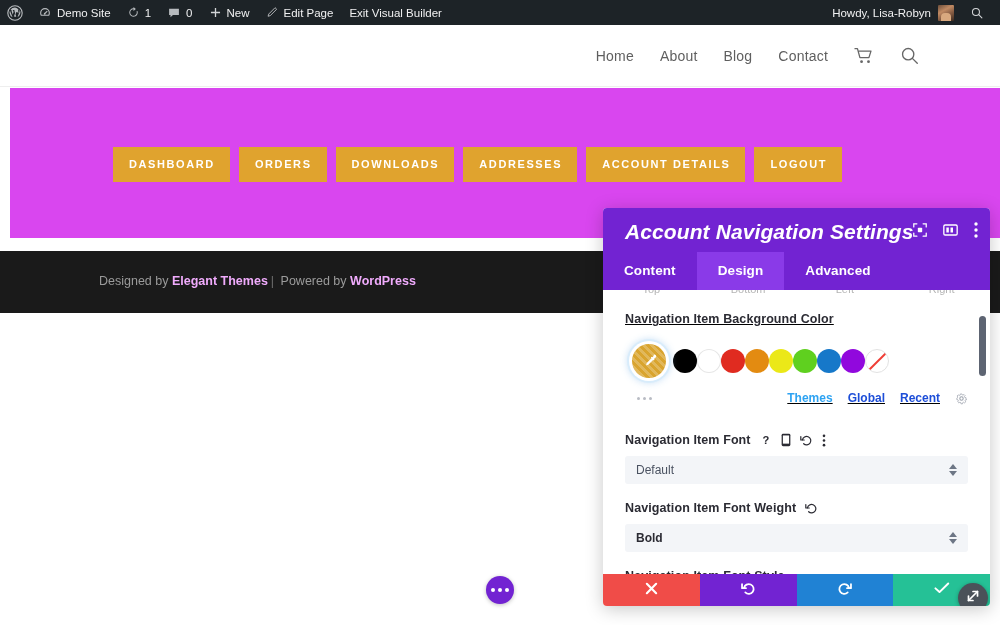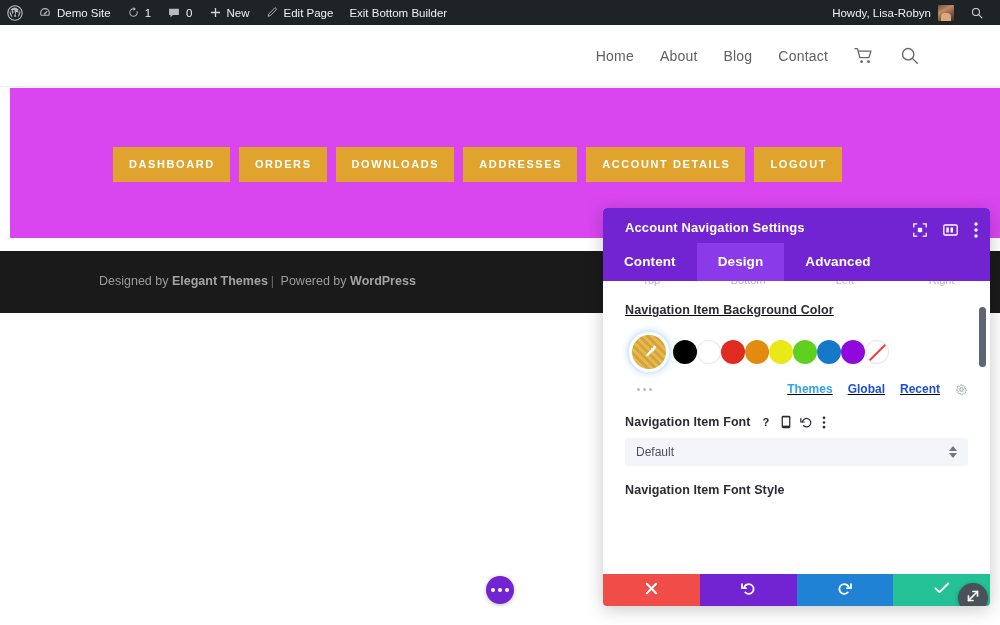--- a/index.html
+++ b/index.html
@@ -63,21 +63,21 @@
     font-family: "Liberation Sans", sans-serif;
   }
 
   
   .footer {
     position: absolute; top: 251px; left: 0; width: 1000px; height: 62px;
     background: #1a1a1a; color: #9b9b9b;
     display: flex; align-items: flex-start;
   }
   .footer-inner { font-size: 12.5px; padding-left: 99px; padding-top: 23px; }
-  .footer-inner b { color: #a3a3a3; font-weight: bold; }
+  .footer-inner b { color: #f0abfc; font-weight: bold; }
   .footer-sep { color: #6d6d6d; padding: 0 3px; }
 
   
   .belowfold { position: absolute; top: 313px; left: 0; width: 1000px; height: 312px; background: #fff; }
 
   
   .fab {
     position: absolute; left: 486px; top: 576px;
     width: 28px; height: 28px; border-radius: 50%;
     background: #7223d2; display: flex; align-items: center; justify-content: center;
@@ -89,21 +89,21 @@
   .modal {
     position: absolute; left: 603px; top: 208px; width: 387px; height: 398px;
     background: #ffffff; border-radius: 4px; overflow: hidden;
     box-shadow: 0 3px 18px rgba(0,0,0,.22);
     display: flex; flex-direction: column;
   }
   .modal-head {
     background: #7223d2; color: #fff; padding: 12px 14px 8px 22px; flex: 0 0 auto;
     position: relative;
   }
-  .modal-title { font-size: 13px; font-weight: bold; letter-spacing: .1px; }
+  .modal-title { font-size: 21px; font-weight: bold; letter-spacing: .1px; font-style: italic; }
   .modal-preset { font-size: 11.5px; color: #e2cdf5; margin-top: 3px; font-weight: bold; }
   .caret-dn { display:inline-block; border-left:3px solid transparent; border-right:3px solid transparent; border-top:4px solid #d8bdf2; vertical-align: middle; margin-left:2px; }
   .head-icons { position: absolute; right: 12px; top: 14px; display: flex; align-items: center; gap: 16px; }
   .head-icons .hi { cursor: pointer; display: flex; align-items: center; justify-content: center; color:#fff; }
 
   .tabs { display: flex; background: #7223d2; flex: 0 0 auto; }
   .tab {
     padding: 11px 21px 12px 21px; font-size: 13.5px; color: #ffffff; cursor: pointer;
     font-weight: bold; letter-spacing: .1px;
   }
@@ -240,21 +240,21 @@
       </div>
       <div class="ab-item">
         <span class="ab-ico">
           <svg width="13" height="13" viewBox="0 0 20 20">
               <path d="M13.9 2.6 16.4 5 6.6 14.8l-3.4 1 1-3.4L13.9 2.6z" fill="none" stroke="#d5d7d9" stroke-width="1.3"></path>
             </svg>
         </span>
         <span>Edit Page</span>
       </div>
       <div class="ab-item">
-        <span>Exit Bottom Builder</span>
+        <span>Exit Visual Builder</span>
       </div>
     </div>
     <div class="ab-right">
       <div class="ab-item">
         <span>Howdy, Lisa-Robyn</span>
         <span class="avatar-img"></span>
       </div>
       <div class="ab-item">
         <span class="ab-ico">
           <svg width="14" height="14" viewBox="0 0 20 20">
@@ -394,21 +394,21 @@
             <span class="gear">
               <svg width="13" height="13" viewBox="0 0 20 20">
                   <path d="M10 6.6a3.4 3.4 0 1 0 0 6.8 3.4 3.4 0 0 0 0-6.8zm0 5.2a1.8 1.8 0 1 1 0-3.6 1.8 1.8 0 0 1 0 3.6z" fill="#9aa0ab"></path>
                   <path d="M17 11.2v-2.4l-1.9-.3a5.5 5.5 0 0 0-.6-1.4l1.1-1.6-1.7-1.7-1.6 1.1a5.5 5.5 0 0 0-1.4-.6L10.6 3H8.2l-.3 1.9a5.5 5.5 0 0 0-1.4.6L4.9 4.4 3.2 6.1l1.1 1.6a5.5 5.5 0 0 0-.6 1.4L2.8 9.4v2.4l1.9.3c.14.5.34.97.6 1.4l-1.1 1.6 1.7 1.7 1.6-1.1c.43.26.9.46 1.4.6l.3 1.9h2.4l.3-1.9c.5-.14.97-.34 1.4-.6l1.6 1.1 1.7-1.7-1.1-1.6c.26-.43.46-.9.6-1.4l1.9-.3z" fill="none" stroke="#9aa0ab" stroke-width="1.1"></path>
                 </svg>
             </span>
           </div>
         </div>
       </div>
 
-      <div class="field" style="margin-top:19px;">
+      <div class="field" style="margin-top:28px;">
         <div class="field-label">
           <span>Navigation Item Font</span>
           <span class="fl-ico">
             <svg width="12" height="13" viewBox="0 0 12 14">
                 <text x="6" y="11" font-size="12" font-weight="bold" text-anchor="middle" fill="#2b2b33" font-family="Liberation Sans, sans-serif">?</text>
               </svg>
           </span>
           <span class="fl-ico">
             <svg width="10" height="14" viewBox="0 0 11 15">
                 <rect x="0.7" y="0.7" width="9.6" height="13.6" rx="1.6" fill="#2b2b33"></rect>
@@ -431,20 +431,38 @@
         </div>
         <div class="select">
           <span>Default</span>
           <span class="updown">
               <i class="ud-up"></i>
               <i class="ud-dn"></i>
             </span>
         </div>
       </div>
 
+      <div class="field" style="margin-top:17px;">
+        <div class="field-label">
+          <span>Navigation Item Font Weight</span>
+          <span class="fl-ico">
+            <svg width="13" height="13" viewBox="0 0 16 16">
+                <path d="M3 7.2A5.2 5.2 0 1 1 4.5 12" fill="none" stroke="#2b2b33" stroke-width="1.5" stroke-linecap="round"></path>
+                <path d="M1 3.2v4.2h4.2" fill="none" stroke="#2b2b33" stroke-width="1.5" stroke-linecap="round" stroke-linejoin="round"></path>
+              </svg>
+          </span>
+        </div>
+        <div class="select bold">
+          <span>Bold</span>
+          <span class="updown">
+              <i class="ud-up"></i>
+              <i class="ud-dn"></i>
+            </span>
+        </div>
+      </div>
 
       <div class="field" style="margin-top:17px;">
         <div class="field-label">Navigation Item Font Style</div>
 
       </div>
 
     </div>
 
     <div class="actionbar">
       <div class="act act-discard">

